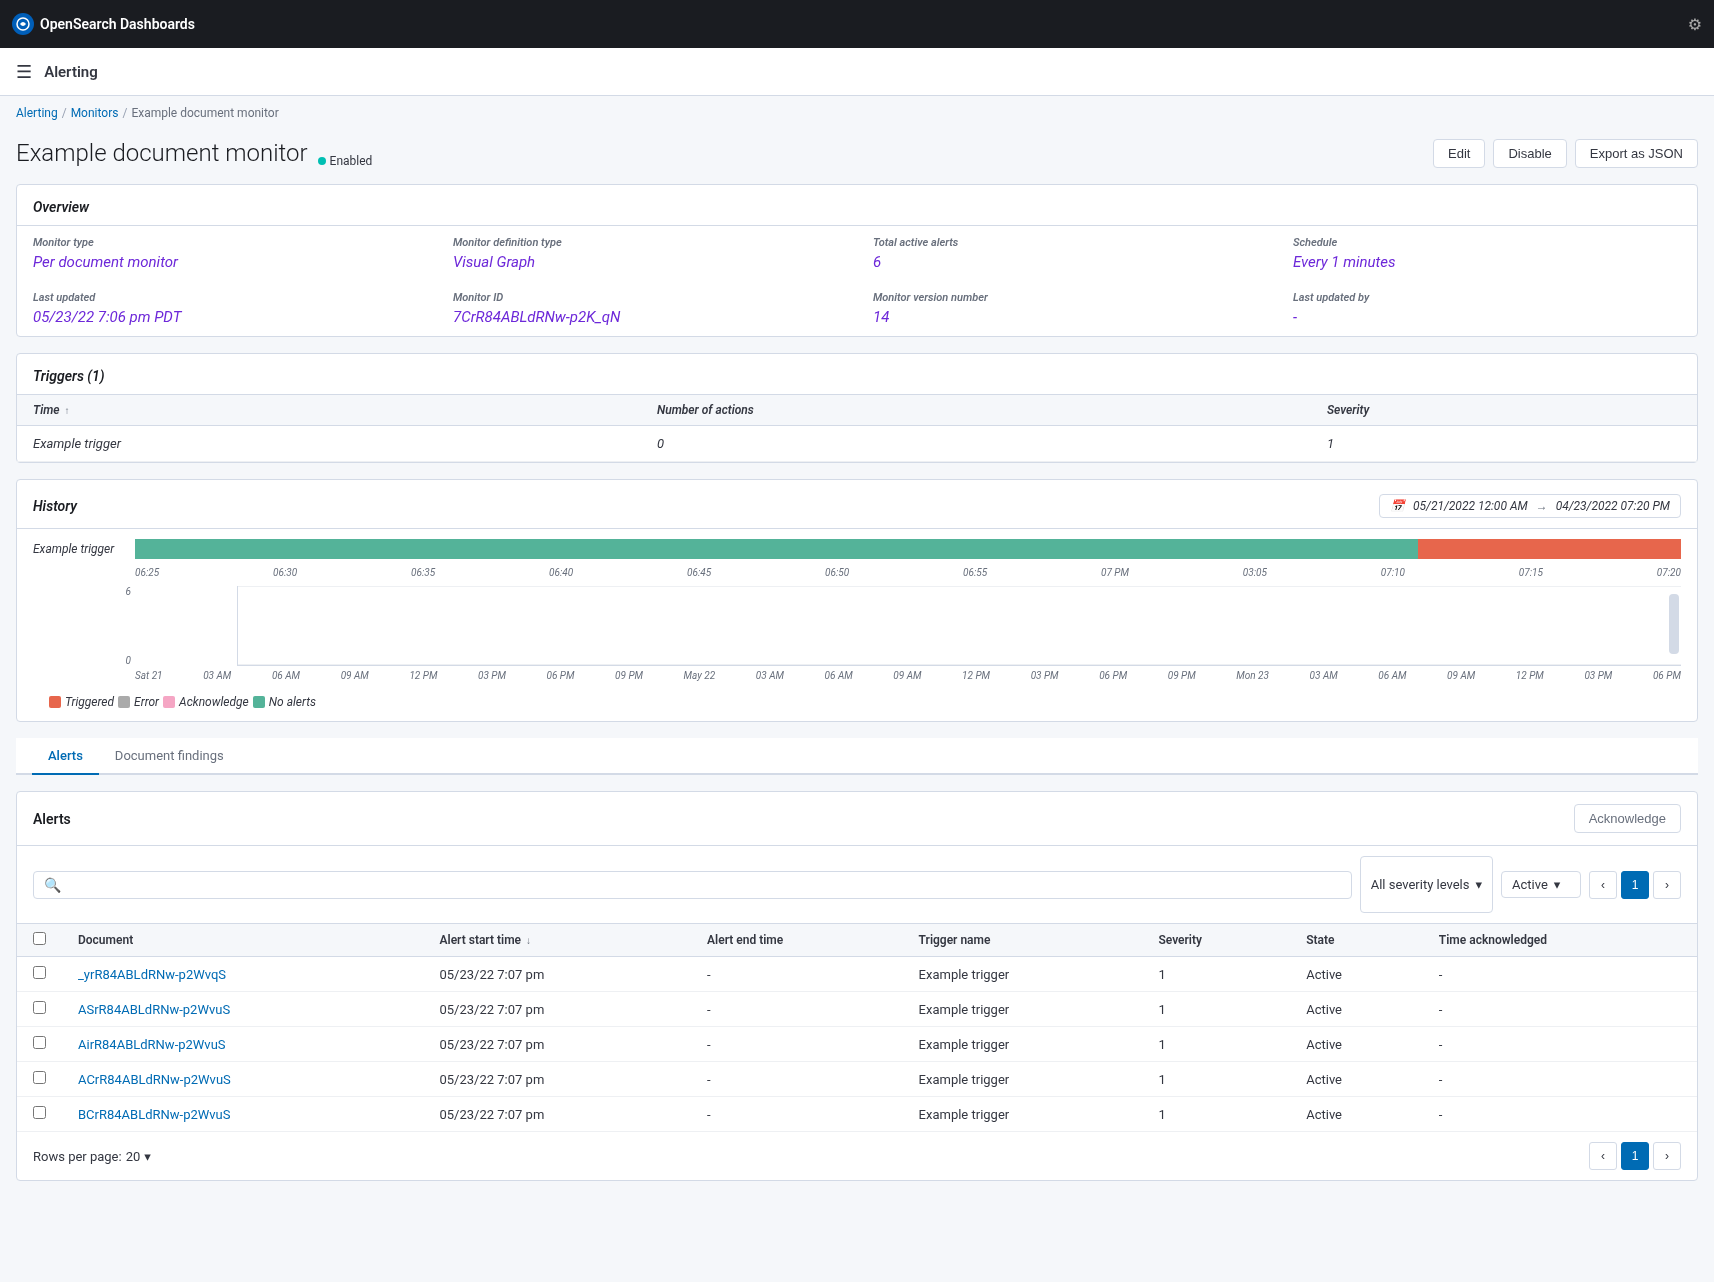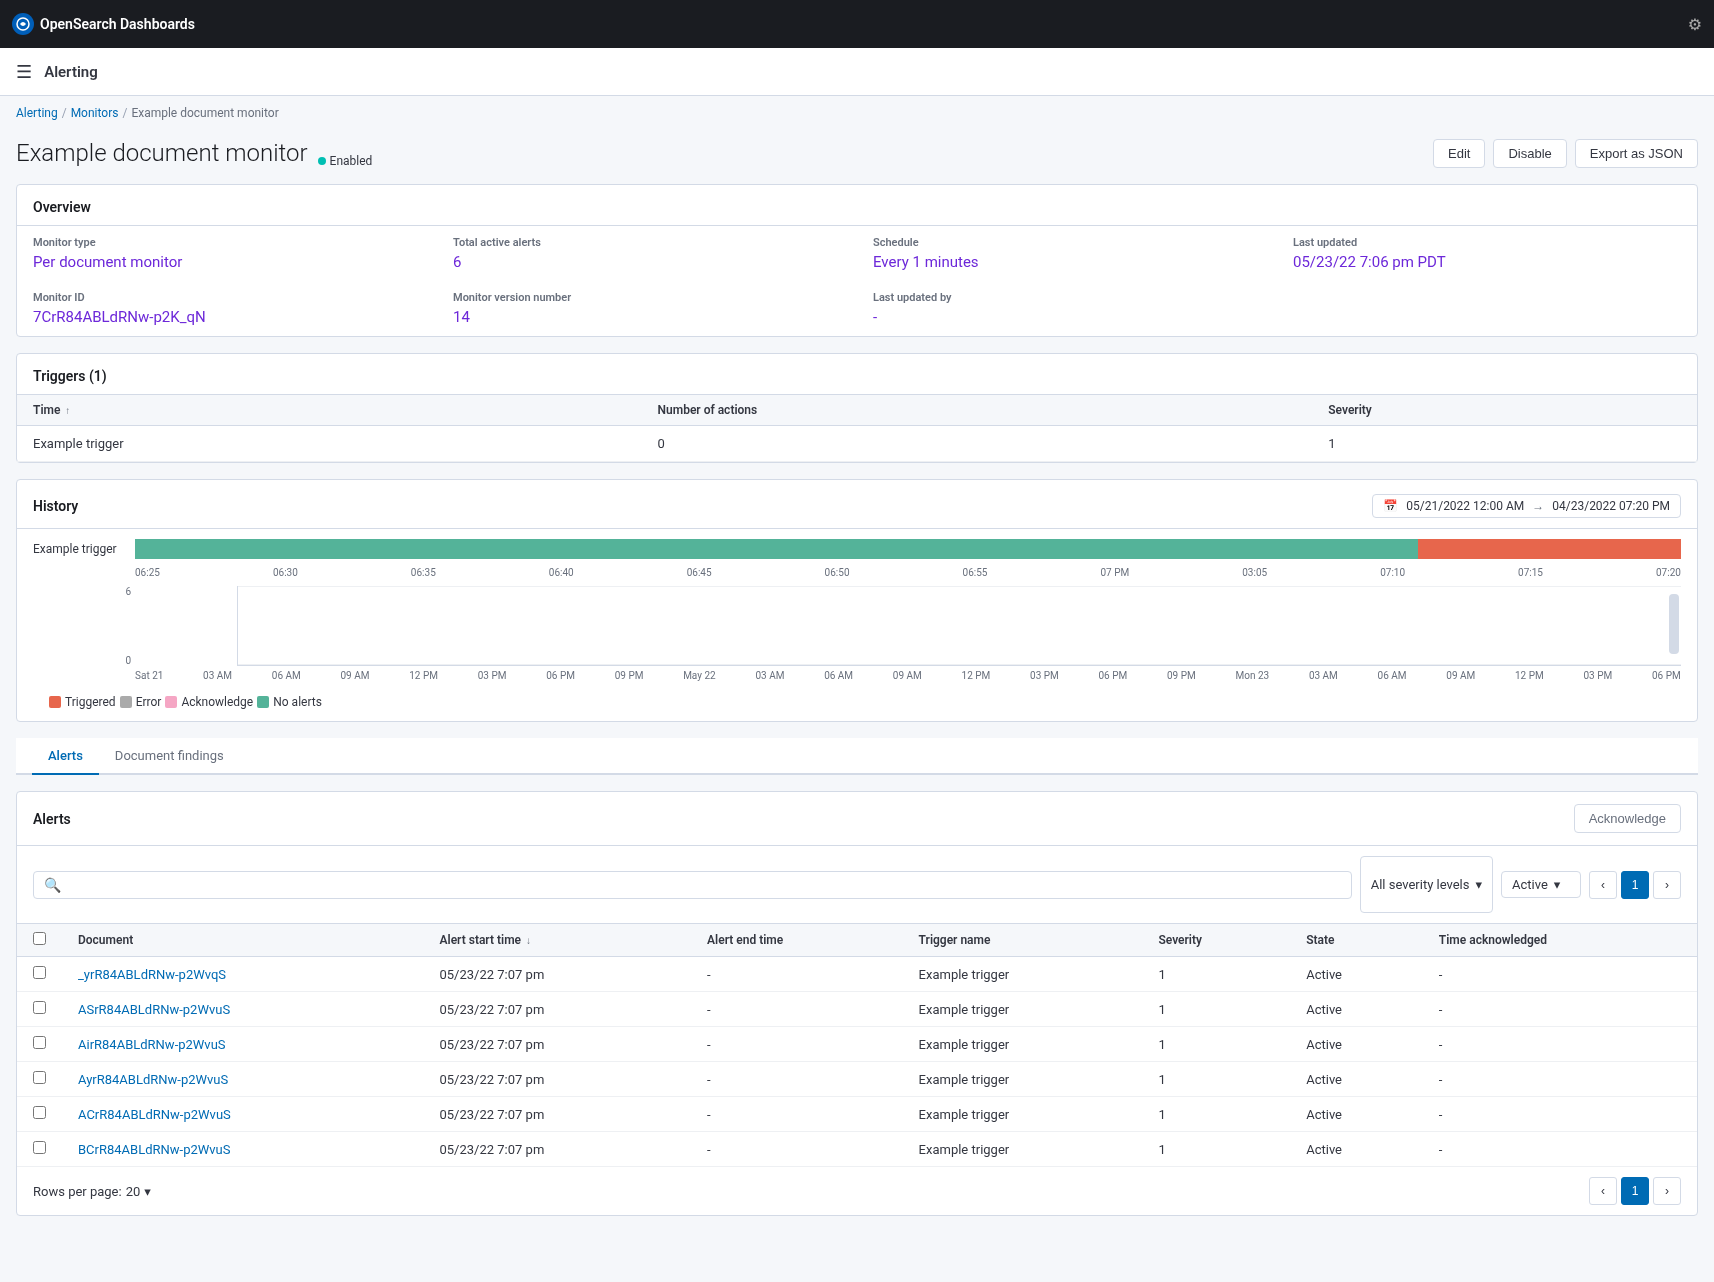--- a/index.html
+++ b/index.html
@@ -95,20 +95,21 @@
       color: #343741;
       font-weight: 400;
     }
 
     
     .panel {
       background: #fff;
       border: 1px solid #d3dae6;
       border-radius: 4px;
       margin-bottom: 16px;
+      font-style: italic;
     }
     .panel-title {
       font-size: 14px; font-weight: 600; color: #1a1c21;
       padding: 14px 16px 10px;
       border-bottom: 1px solid #d3dae6;
     }
 
     
     .overview-grid {
       display: grid;
@@ -355,20 +356,24 @@
       <button class="btn">Export as JSON</button>
     </div>
   </div>
 
   <div class="panel">
     <div class="panel-title">Overview</div>
     <div class="overview-grid">
       <div class="overview-cell">
         <div class="overview-label">Monitor type</div>
         <div class="overview-value">Per document monitor</div>
+      </div>
+      <div class="overview-cell">
+        <div class="overview-label">Monitor definition type</div>
+        <div class="overview-value">Visual Graph</div>
       </div>
       <div class="overview-cell">
         <div class="overview-label">Total active alerts</div>
         <div class="overview-value">6</div>
       </div>
       <div class="overview-cell">
         <div class="overview-label">Schedule</div>
         <div class="overview-value">Every 1 minutes</div>
       </div>
       <div class="overview-cell">
@@ -593,32 +598,20 @@
     <td>-</td>
     <td>Example trigger</td>
     <td>1</td>
     <td>Active</td>
     <td>-</td>
   </tr>
           <tr>
     <td class="checkbox-col">
       <input type="checkbox" style="">
     </td>
-    <td><a href="#">AyrR84ABLdRNw-p2WvuS</a></td>
-    <td>05/23/22 7:07 pm</td>
-    <td>-</td>
-    <td>Example trigger</td>
-    <td>1</td>
-    <td>Active</td>
-    <td>-</td>
-  </tr>
-          <tr>
-    <td class="checkbox-col">
-      <input type="checkbox" style="">
-    </td>
     <td><a href="#">ACrR84ABLdRNw-p2WvuS</a></td>
     <td>05/23/22 7:07 pm</td>
     <td>-</td>
     <td>Example trigger</td>
     <td>1</td>
     <td>Active</td>
     <td>-</td>
   </tr>
           <tr>
     <td class="checkbox-col">

